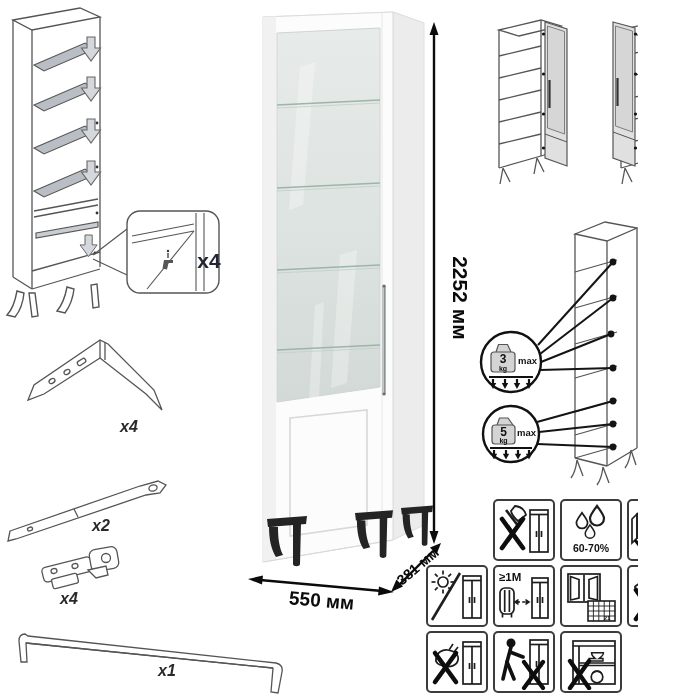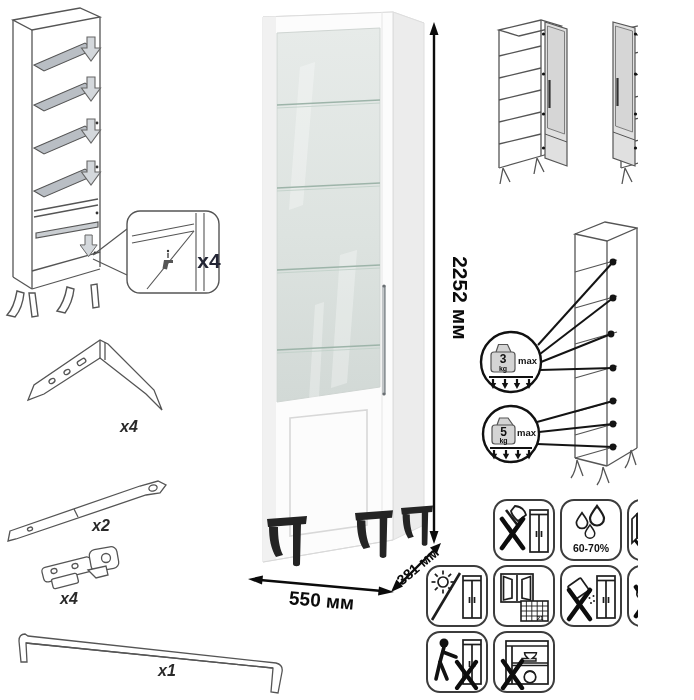--- a/index.html
+++ b/index.html
@@ -6,21 +6,21 @@
   #sheet{position:relative;width:638px;height:700px;background:#ffffff;overflow:hidden;
          font-family:"Liberation Sans",sans-serif;}
   .abs{position:absolute;}
   svg text{font-family:"Liberation Sans",sans-serif;}
   .qty-label{font-style:italic;font-weight:600;font-size:16px;fill:#2a2a2a;}
   .dim-label{font-weight:bold;fill:#0b0b0b;}
   .wire{stroke:#555;stroke-width:1.3;fill:none;}
   .wire-f{stroke:#555;stroke-width:1.3;fill:#ffffff;}
   #care-grid{position:absolute;left:426px;top:499px;width:266px;display:grid;
              grid-template-columns:repeat(4,62px);grid-auto-rows:62px;gap:4px 5px;}
-  .cell{border:2px solid #3c3c3c;border-radius:14px;background:#fff;
+  .cell{border:2px solid #3c3c3c;border-radius:5px;background:#fff;
         display:flex;align-items:center;justify-content:center;}
   .cell.empty{border:none;background:transparent;}
   .cab{fill:none;stroke:#1d1d1d;stroke-width:1.7;}
   .xmark{stroke:#0d0d0d;stroke-width:4.6;stroke-linecap:round;}
   .ic{fill:none;stroke:#1d1d1d;stroke-width:1.7;}
   .ic-txt{font-weight:bold;fill:#111;}
 </style>
 </head>
 <body>
 
@@ -457,20 +457,42 @@
         <g class="cab">
             <rect x="34" y="8" width="18" height="42"></rect>
             <line x1="34" y1="12.5" x2="52" y2="12.5"></line>
           <line x1="43" y1="12.5" x2="43" y2="50"></line>
             <line x1="40.5" y1="29" x2="40.5" y2="35"></line>
           <line x1="45.5" y1="29" x2="45.5" y2="35"></line>
           </g>
       </svg>
     </div>
 
+    <div class="cell">
+      <svg width="56" height="56" viewBox="0 0 56 56">
+        <text class="ic-txt" x="3" y="13" font-size="11.5">≥1M</text>
+        <g class="ic" stroke-width="1.6">
+          <rect x="4" y="20" width="14" height="26" rx="5"></rect>
+          <line x1="8.7" y1="22" x2="8.7" y2="44"></line>
+            <line x1="13.4" y1="22" x2="13.4" y2="44"></line>
+          <line x1="6.5" y1="46" x2="6.5" y2="49.5"></line>
+            <line x1="15.5" y1="46" x2="15.5" y2="49.5"></line>
+        </g>
+        <line x1="21" y1="34" x2="31" y2="34" stroke="#1d1d1d" stroke-width="1.6" stroke-dasharray="3,2.2"></line>
+        <polygon points="22.5,30.8 22.5,37.2 17.5,34" fill="#1d1d1d"></polygon>
+        <polygon points="29.5,30.8 29.5,37.2 34.5,34" fill="#1d1d1d"></polygon>
+        <g class="cab">
+            <rect x="36" y="10" width="16" height="40"></rect>
+            <line x1="36" y1="14.5" x2="52" y2="14.5"></line>
+          <line x1="44" y1="14.5" x2="44" y2="50"></line>
+            <line x1="41.5" y1="29" x2="41.5" y2="35"></line>
+          <line x1="46.5" y1="29" x2="46.5" y2="35"></line>
+          </g>
+      </svg>
+    </div>
 
     <div class="cell">
       <svg width="56" height="56" viewBox="0 0 56 56">
         <g class="ic" stroke-width="1.5">
           <rect x="5" y="6" width="32" height="28"></rect>
           <line x1="21" y1="7" x2="21" y2="33"></line>
           <polygon points="7.5,8.5 16,11.5 16,30 7.5,32"></polygon>
           <polygon points="34.5,8.5 26,11.5 26,30 34.5,32"></polygon>
         </g>
         <rect x="25" y="33" width="27" height="20" fill="#fff" stroke="#1d1d1d" stroke-width="1.6"></rect>

